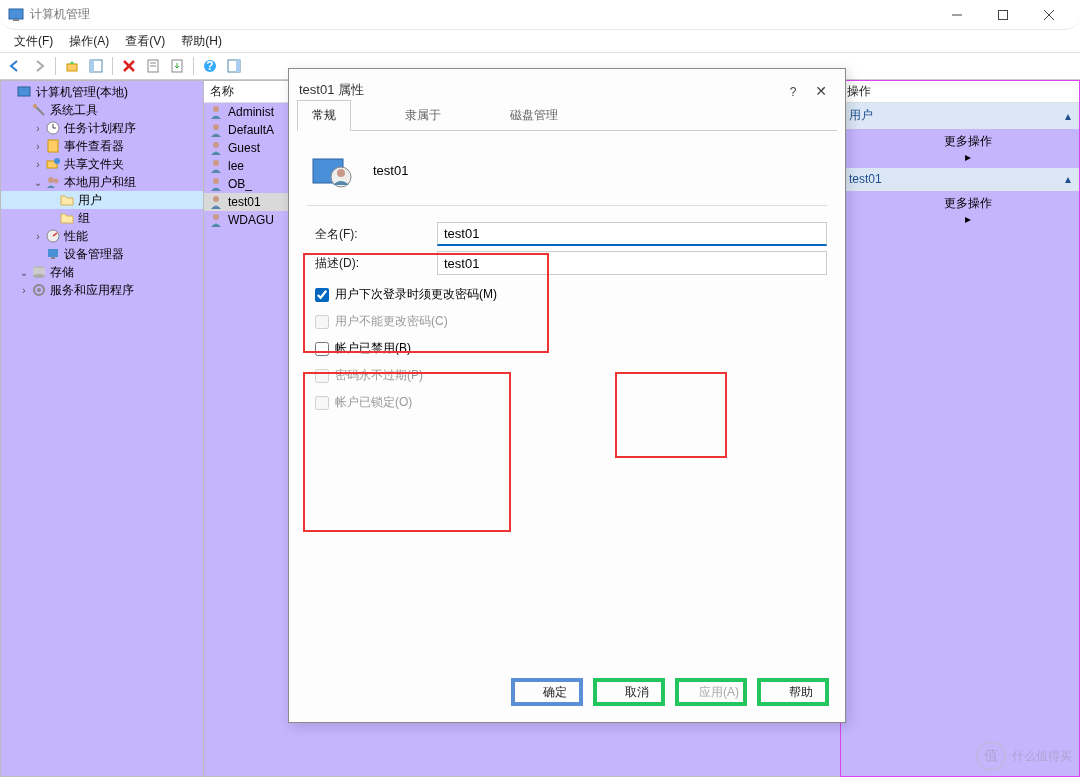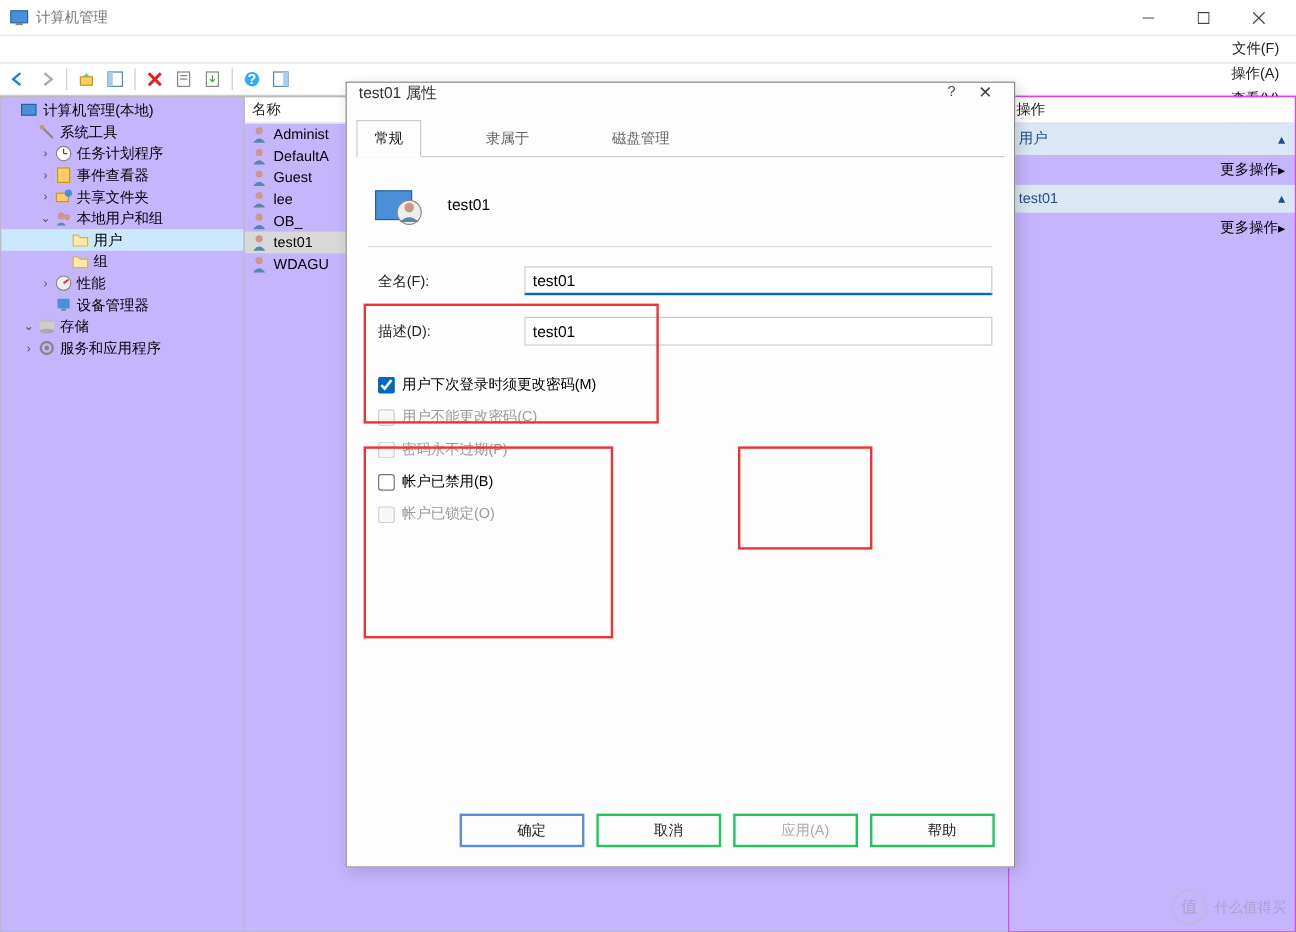--- a/index.html
+++ b/index.html
@@ -1,26 +1,26 @@
 <!DOCTYPE html>
 <html><head>
 <meta charset="utf-8">
 <style>
 * { box-sizing: border-box; margin: 0; padding: 0; font-family: "Microsoft YaHei", "Segoe UI", sans-serif; font-size: 12px; }
 body { width: 1080px; height: 777px; background: #fff; overflow: hidden; position: relative; }
 
 
-.titlebar { height: 30px; display: flex; align-items: center; padding: 0 8px; background: #fff; border-bottom: 1px solid #e8e8e8; }
+.titlebar { height: 30px; display: flex; align-items: center; padding: 0 8px; background: #fff; border-bottom: 1px solid #e8e8e8; border-radius: 15px; }
 .titlebar .icon { width: 16px; height: 16px; margin-right: 6px; }
 .titlebar .title { flex: 1; color: #777; font-size: 12px; }
 .win-controls { display: flex; }
 .win-controls div { width: 46px; height: 30px; display: flex; align-items: center; justify-content: center; color: #666; }
 
 
-.menubar { height: 22px; display: flex; align-items: flex-end; padding: 0 6px; background: #fff; flex-direction: column; }
+.menubar { height: 22px; display: flex; align-items: flex-end; padding: 0 6px; background: #fff; }
 .menubar .menu-item { padding: 2px 8px; color: #222; }
 
 
 .toolbar { height: 28px; border-top: 1px solid #ddd; border-bottom: 1px solid #ccc; display: flex; align-items: center; padding: 0 4px; gap: 2px; background: #fff; }
 .toolbar .tbtn { width: 22px; height: 22px; display: flex; align-items: center; justify-content: center; border: 1px solid transparent; }
 .toolbar .sep { width: 1px; height: 18px; background: #ccc; margin: 0 3px; }
 
 
 .body { display: flex; height: calc(100% - 80px); background: #c4b5fd; }
 .tree-pane { width: 204px; border: 1px solid #bbb; overflow: auto; }
@@ -38,52 +38,52 @@
 .indent { display: inline-block; }
 
 
 .list-row { display: flex; align-items: center; height: 18px; padding-left: 4px; }
 .list-row.sel { background: #d9d9d9; }
 .list-row .uicon { width: 16px; height: 16px; margin-right: 4px; }
 
 
 .act-header { background: #eef3f9; padding: 4px 8px; display: flex; justify-content: space-between; align-items: center; border-bottom: 1px solid #e0e6ee; color: #1e4e8c; }
 .act-header.sub { background: #dbe7f5; }
-.act-item { padding: 4px 8px 4px 24px; display: flex; justify-content: flex-end; align-items: center; }
+.act-item { padding: 4px 8px 4px 24px; display: flex; justify-content: center; align-items: center; flex-direction: column; }
 
 
 .dialog { position: absolute; left: 288px; top: 68px; width: 558px; height: 655px; background: #fdfdfd; border: 1px solid #8a8a8a; box-shadow: 3px 3px 12px rgba(0,0,0,0.15); display: flex; flex-direction: column; }
-.dlg-titlebar { height: 30px; display: flex; align-items: flex-start; padding: 0 10px; }
+.dlg-titlebar { height: 30px; display: flex; align-items: flex-end; padding: 0 10px; }
 .dlg-titlebar .title { flex: 1; color: #333; font-size: 13px; }
 .dlg-titlebar .btn { width: 28px; text-align: center; color: #444; }
 .dlg-titlebar .btn.close { font-size: 14px; }
 .dlg-tabs { display: flex; padding-left: 8px; gap: 39px; }
 .dlg-tabs .tab { padding: 6px 14px 6px; border: 1px solid transparent; border-bottom: none; color: #666; position: relative; top: 1px; background: #fdfdfd; }
 .dlg-tabs .tab.active { border-color: #ccc; color: #222; border-bottom: 1px solid #fdfdfd; z-index: 2; }
 .dlg-body { border-top: 1px solid #ccc; margin: 0 8px; flex: 1; padding: 14px 10px 0; position: relative; }
 .user-header { display: flex; align-items: center; gap: 20px; padding: 4px 0 14px 4px; }
 .user-avatar { width: 42px; height: 42px; }
 .dlg-body hr { border: none; border-top: 1px solid #ddd; margin-bottom: 16px; }
 
-.form-row { display: flex; align-items: center; margin-bottom: 18px; }
+.form-row { display: flex; align-items: center; margin-bottom: 5px; }
 .form-row label { width: 130px; color: #222; padding-left: 8px; }
 .form-row input { flex: 1; height: 24px; border: 1px solid #ccc; padding: 0 6px; font-size: 13px; }
 .form-row input.focus { border-bottom: 2px solid #0067c0; }
 
 .check-row { display: flex; align-items: center; margin-bottom: 10px; padding-left: 8px; }
 .check-row input[type=checkbox] { width: 14px; height: 14px; margin-right: 6px; accent-color: #0067c0; }
 .check-row.disabled { color: #999; }
 
 .redbox { position: absolute; border: 2px solid #e33; pointer-events: none; }
 .rb1 { left: 6px; top: 122px; width: 246px; height: 100px; }
 .rb2 { left: 6px; top: 241px; width: 208px; height: 160px; }
 .rb3 { left: 318px; top: 241px; width: 112px; height: 86px; }
 
 .dlg-buttons { display: flex; justify-content: flex-end; gap: 10px; padding: 12px 16px 16px; }
-.dlg-buttons button { width: 104px; height: 28px; border: 2px solid #22c55e; background: #fdfdfd; color: #222; padding-left: 16px; }
+.dlg-buttons button { width: 72px; height: 28px; border: 4px solid #22c55e; background: #fdfdfd; color: #222; padding-left: 16px; }
 .dlg-buttons button.primary { border-color: #5a8fd6; }
 .dlg-buttons button:disabled { color: #aaa; }
 
 
 .watermark { position: absolute; right: 8px; bottom: 6px; display: flex; align-items: center; gap: 6px; opacity: 0.4; color: #888; font-size: 18px; }
 .watermark .wm-icon { width: 30px; height: 30px; border: 2px solid #bbb; border-radius: 50%; display: flex; align-items: center; justify-content: center; font-size: 14px; }
 
 
 svg { display: block; }
 </style>
@@ -449,27 +449,27 @@
     <div style="height:6px"></div>
     <div id="checks">
         <div class="check-row">
           <input type="checkbox" checked="" style="">
           <span>用户下次登录时须更改密码(M)</span>
         </div>
         <div class="check-row disabled">
           <input type="checkbox" disabled="" style="">
           <span>用户不能更改密码(C)</span>
         </div>
+        <div class="check-row">
+          <input type="checkbox" style="">
+          <span>帐户已禁用(B)</span>
+        </div>
         <div class="check-row disabled">
           <input type="checkbox" disabled="" style="">
           <span>密码永不过期(P)</span>
-        </div>
-        <div class="check-row">
-          <input type="checkbox" style="">
-          <span>帐户已禁用(B)</span>
         </div>
         <div class="check-row disabled">
           <input type="checkbox" disabled="" style="">
           <span>帐户已锁定(O)</span>
         </div>
       </div>
 
     <div class="redbox rb1"></div>
     <div class="redbox rb2"></div>
     <div class="redbox rb3"></div>

